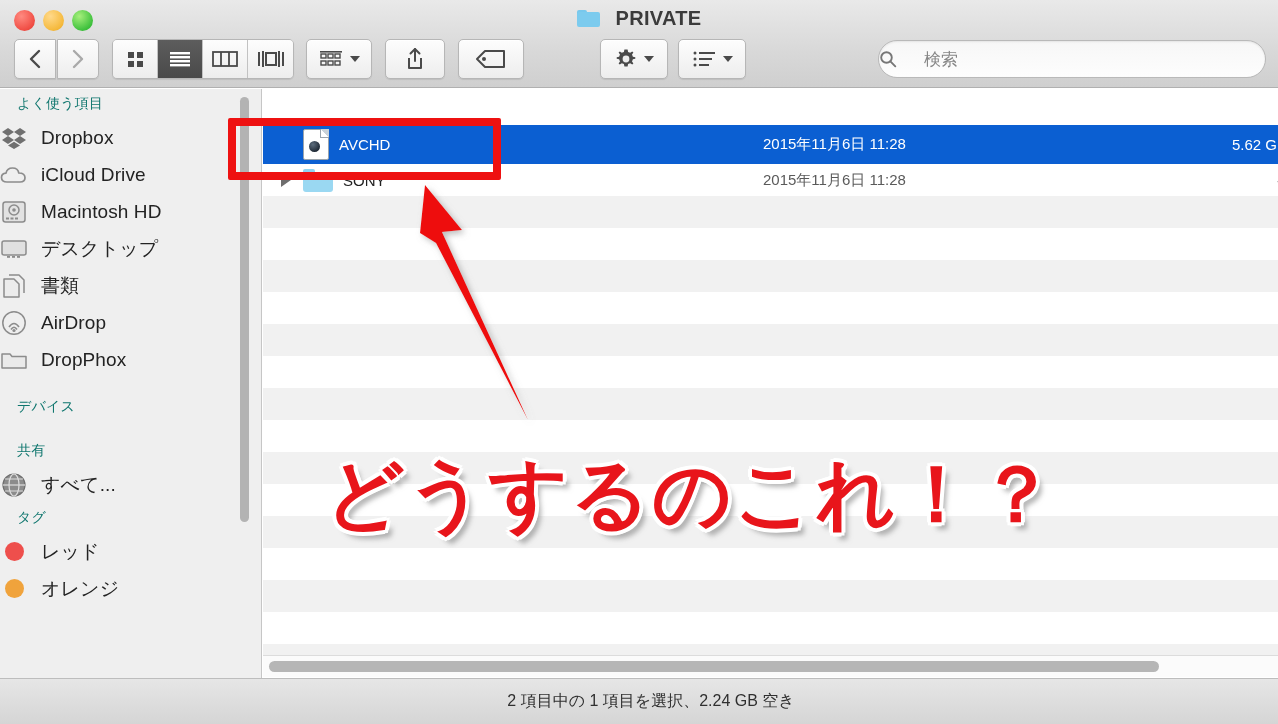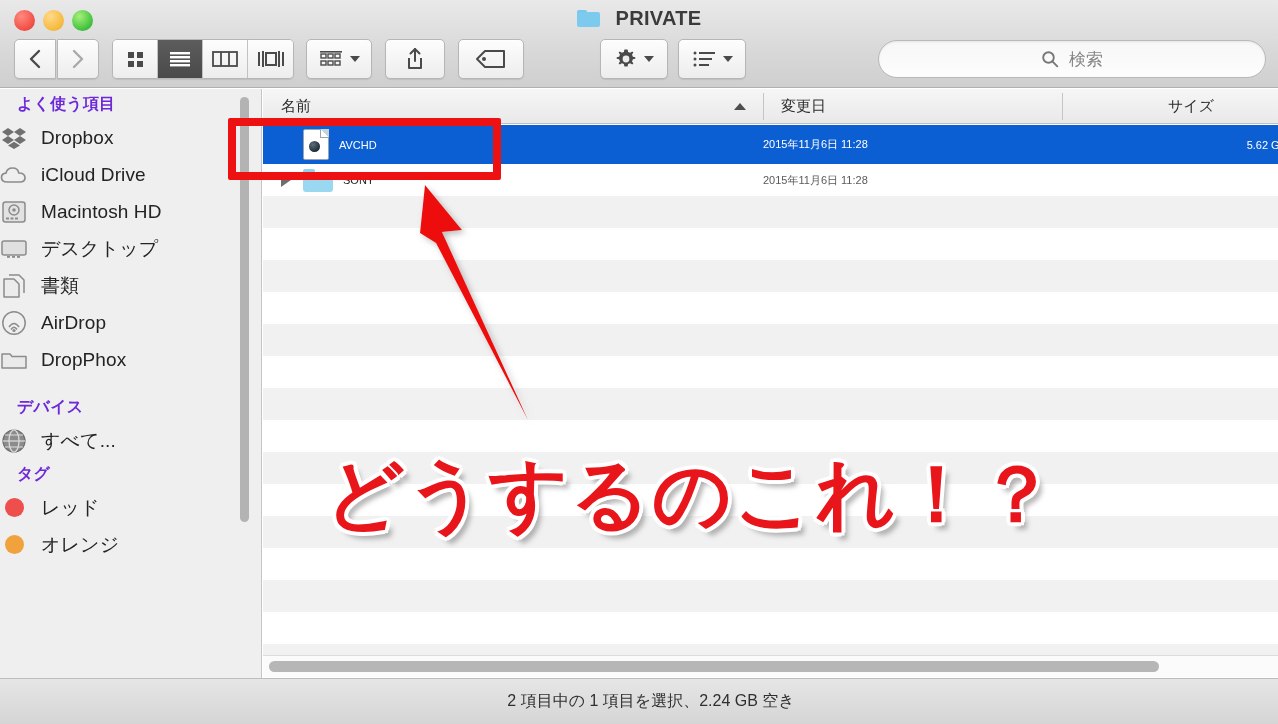--- a/index.html
+++ b/index.html
@@ -80,21 +80,21 @@
   }
 
   
   #sidebar {
     position: absolute; left: 0; top: 89px; width: 262px; height: 635px;
     background: #efefef;
     border-right: 1px solid #c6c6c6;
     overflow: hidden;
   }
   .sb-section {
-    font-size: 16px; color: #6d28d9; font-weight: 700;
+    font-size: 14px; color: #0f766e; font-weight: 400;
     padding-left: 17px; height: 30px; display: flex; align-items: center;
     letter-spacing: .2px;
   }
   .sb-item {
     height: 37px; display: flex; align-items: center; gap: 13px;
     font-size: 19px; color: #232323; letter-spacing: .1px;
   }
   .sb-ico { width: 28px; height: 24px; flex: 0 0 28px; display: flex; align-items: center; justify-content: center; }
   .dot { width: 19px; height: 19px; border-radius: 50%; }
   #sb-scroll {
@@ -120,21 +120,21 @@
   .sort-caret {
     position: absolute; top: 14px; width: 0; height: 0;
     border-left: 6px solid transparent; border-right: 6px solid transparent;
     border-bottom: 7px solid #4e4e4e;
   }
 
   .rows { position: absolute; top: 36px; left: 0; width: 1015px; height: 560px; }
   .row {
     position: relative; height: 32px; width: 1015px;
     display: flex; align-items: center;
-    font-size: 11px; color: #222;
+    font-size: 15px; color: #222;
   }
   .row.alt { background: #f1f1f1; }
   .row.sel { background: #0b5fd2; color: #fff; height: 39px; }
   .cell-name { position: absolute; left: 0; display: flex; align-items: center; gap: 10px; padding-left: 18px; }
   .cell-date { position: absolute; left: 500px; width: 290px; text-align: left; }
   .cell-size { position: absolute; left: 800px; width: 224px; text-align: right; }
   .tri {
     width: 0; height: 0; margin-right: 2px;
     border-top: 7px solid transparent; border-bottom: 7px solid transparent;
     border-left: 10px solid #6e6e6e;
@@ -312,21 +312,21 @@
         <rect x="7" y="9" width="13" height="2" fill="#4a4a4a"></rect>
         <circle cx="3" cy="16" r="1.5" fill="#4a4a4a"></circle>
         <rect x="7" y="15" width="10" height="2" fill="#4a4a4a"></rect>
       </svg>
       <span class="chev"></span>
     </div>
 
     <div style="position:absolute; left:878px; top:40px; width:388px; height:38px;
                 background:linear-gradient(to bottom,#f7f7f7,#fdfdfd);
                 border:1px solid #b9b9b9; border-radius:19px;
-                display:flex; align-items:center; justify-content:center; gap:10px;
+                display:flex; align-items:center; gap:27px;
                 box-shadow:0 1px 2px rgba(0,0,0,.08) inset;">
       <svg width="18" height="18" viewBox="0 0 18 18">
         <circle cx="7.5" cy="7.5" r="5.3" fill="none" stroke="#777" stroke-width="1.9"></circle>
         <line x1="11.4" y1="11.4" x2="16.3" y2="16.3" stroke="#777" stroke-width="1.9" stroke-linecap="round"></line>
       </svg>
       <span style="font-size:17px; color:#868686;">検索</span>
     </div>
   </div>
 
   <div id="sidebar">
@@ -403,20 +403,21 @@
       <span class="sb-ico">
         <svg width="28" height="22" viewBox="0 0 28 22">
           <path d="M2 5 L10 5 L12 7.5 L26 7.5 L26 19 L2 19 Z" fill="#eaeaea" stroke="#8c8c8c" stroke-width="1.5" stroke-linejoin="round"></path>
         </svg>
       </span>
       <span>DropPhox</span>
     </div>
 
     <div class="sb-section" style="margin-top:14px;">デバイス</div>
 
+    <div class="sb-section" style="margin-top:14px;">共有</div>
 
     <div class="sb-item">
       <span class="sb-ico">
         <svg width="26" height="26" viewBox="0 0 26 26">
           <circle cx="13" cy="13" r="11" fill="#8c8c8c"></circle>
           <circle cx="13" cy="13" r="11" fill="none" stroke="#6e6e6e" stroke-width="1.2"></circle>
           <ellipse cx="13" cy="13" rx="5" ry="11" fill="none" stroke="#dedede" stroke-width="1.2"></ellipse>
           <line x1="2" y1="13" x2="24" y2="13" stroke="#dedede" stroke-width="1.2"></line>
           <line x1="4" y1="7" x2="22" y2="7" stroke="#dedede" stroke-width="1"></line>
           <line x1="4" y1="19" x2="22" y2="19" stroke="#dedede" stroke-width="1"></line>
@@ -439,29 +440,20 @@
         <span class="dot" style="background:#f0a33c;"></span>
       </span>
       <span>オレンジ</span>
     </div>
 
     <div id="sb-scroll"></div>
   </div>
 
   <div id="listarea">
 
-    <div id="colhead">
-      <div class="col-label" style="left:18px;">名前</div>
-      <div class="sort-caret" style="left:471px;"></div>
-      <div class="col-div" style="left:500px;"></div>
-      <div class="col-label" style="left:518px;">変更日</div>
-      <div class="col-div" style="left:799px;"></div>
-      <div class="col-label" style="left:905px;">サイズ</div>
-
-    </div>
 
     <div class="rows">
 
       <div class="row sel">
         <span class="cell-name">
           <span class="tri blank"></span>
           <span class="doc-ico">
             <span class="page"></span>
               <span class="fold"></span>
               <span class="lens"></span>

